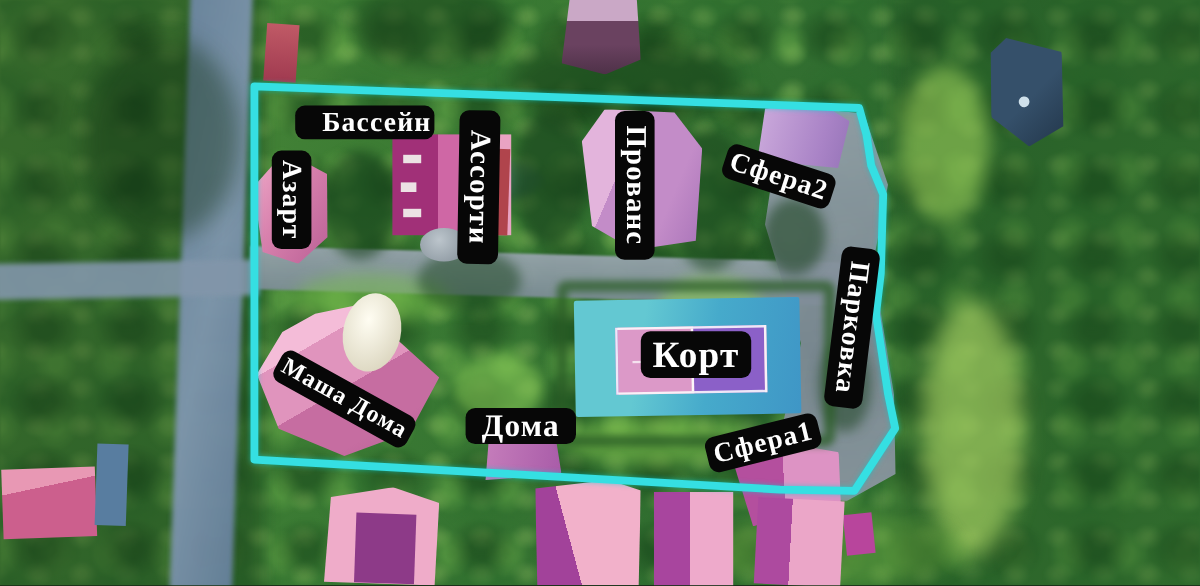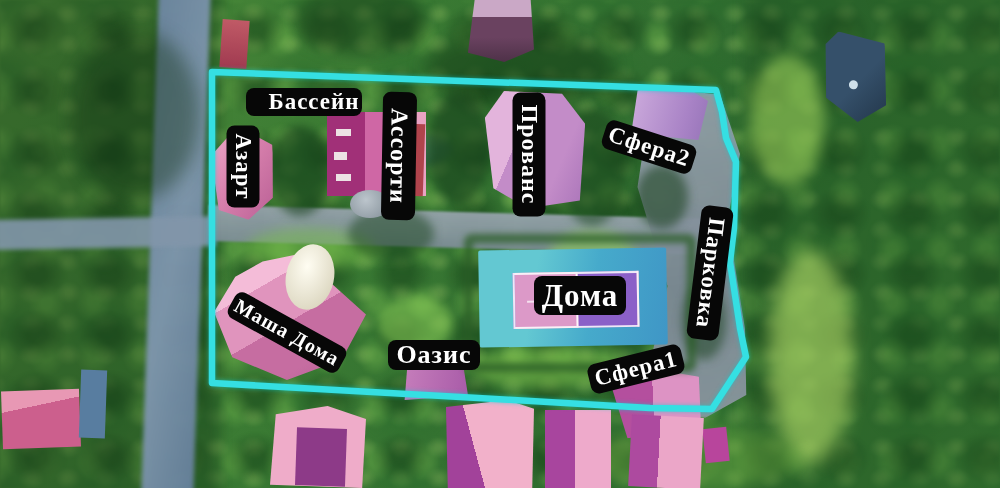--- a/index.html
+++ b/index.html
@@ -194,17 +194,17 @@
   <svg class="boundary" viewBox="0 0 1000 488" width="1000" height="488">
     <polygon points="212,72 716,90 722,112 726,138 736,162 734,228 730,262 740,328 746,357 712,409 650,408 478,398 212,383" fill="none" stroke="#35dfe2" stroke-width="6.5" stroke-linejoin="round" stroke-linecap="round"></polygon>
   </svg>
 
   <div class="label lbl-bassein">Бассейн</div>
   <div class="label lbl-azart">Азарт</div>
   <div class="label lbl-assorti">Ассорти</div>
   <div class="label lbl-provans">Прованс</div>
   <div class="label lbl-sfera2">Сфера2</div>
   <div class="label lbl-parkovka">Парковка</div>
-  <div class="label lbl-kort">Дома</div>
+  <div class="label lbl-kort">Корт</div>
   <div class="label lbl-masha">Маша Дома</div>
-  <div class="label lbl-oazis">Оазис</div>
+  <div class="label lbl-oazis">Дома</div>
   <div class="label lbl-sfera1">Сфера1</div>
 </div>
 
 </body></html>

